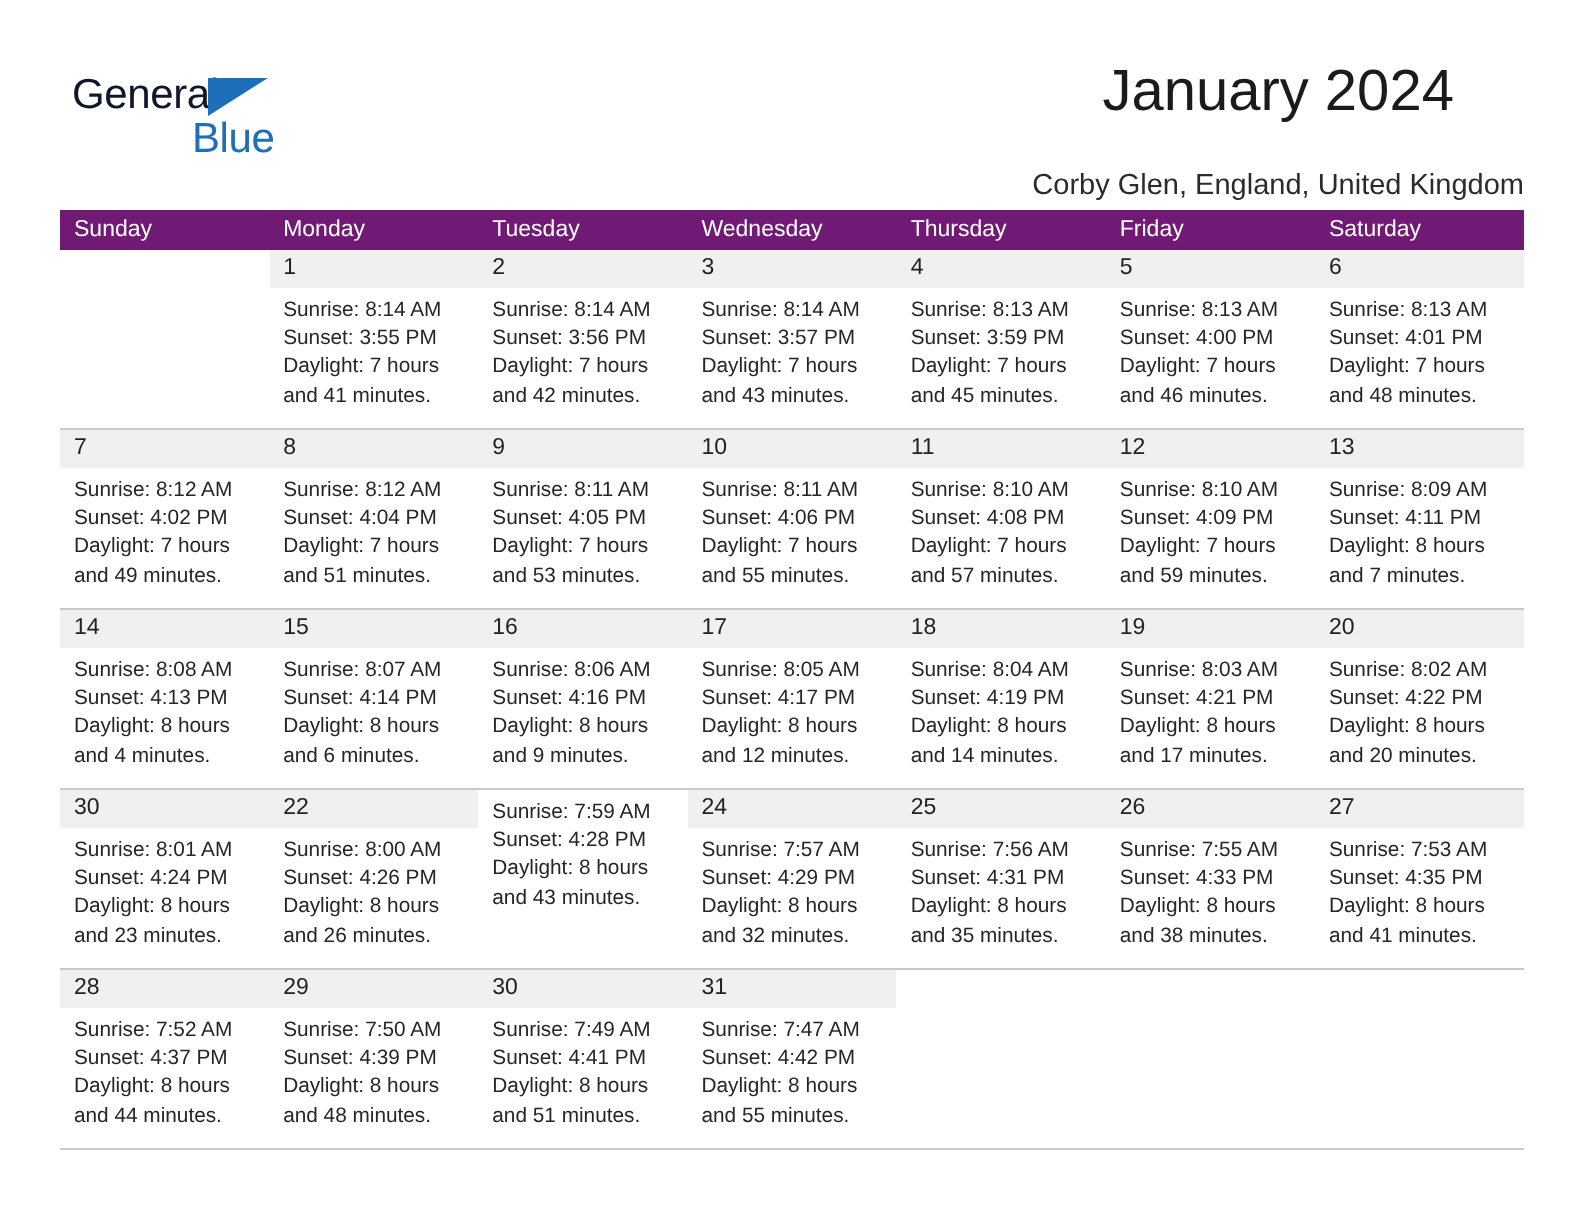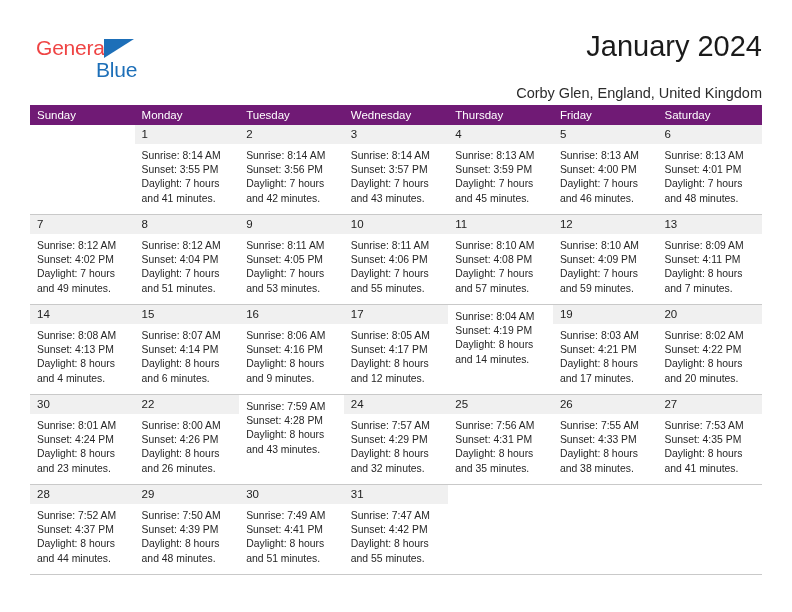--- a/index.html
+++ b/index.html
@@ -35,21 +35,21 @@
     top: 8px;
     width: 120px;
     height: 52px;
   }
   .logo-general {
     position: absolute;
     left: 0;
     top: 0;
     font-size: 21px;
     letter-spacing: -0.2px;
-    color: #ef4444;
+    color: #0f172a;
     font-family: "Liberation Sans", sans-serif;
   }
   .logo-tri {
     position: absolute;
     left: 68px;
     top: 3px;
     width: 0;
     height: 0;
     border-left: 30px solid #1d6fb8;
     border-bottom: 19px solid transparent;
@@ -60,21 +60,21 @@
     top: 22px;
     font-size: 21px;
     letter-spacing: -0.2px;
     color: #1d6fb8;
     font-family: "Liberation Sans", sans-serif;
   }
   .titles {
     position: absolute;
     right: 0;
     top: 0;
-    text-align: right;
+    text-align: center;
   }
   .cal-title {
     font-size: 29px;
     color: #1b1b1b;
     line-height: 36px;
     white-space: nowrap;
   }
   .cal-subtitle {
     font-size: 14.5px;
     color: #2b2b2b;
@@ -383,20 +383,23 @@
                 <div class="daynum">17</div>
               </div>
               <div class="info">
                 <div>Sunrise: 8:05 AM</div>
                 <div>Sunset: 4:17 PM</div>
                 <div>Daylight: 8 hours</div>
                 <div>and 12 minutes.</div>
               </div>
             </div>
             <div class="day-cell">
+              <div class="daynum-band">
+                <div class="daynum">18</div>
+              </div>
               <div class="info">
                 <div>Sunrise: 8:04 AM</div>
                 <div>Sunset: 4:19 PM</div>
                 <div>Daylight: 8 hours</div>
                 <div>and 14 minutes.</div>
               </div>
             </div>
             <div class="day-cell">
               <div class="daynum-band">
                 <div class="daynum">19</div>

